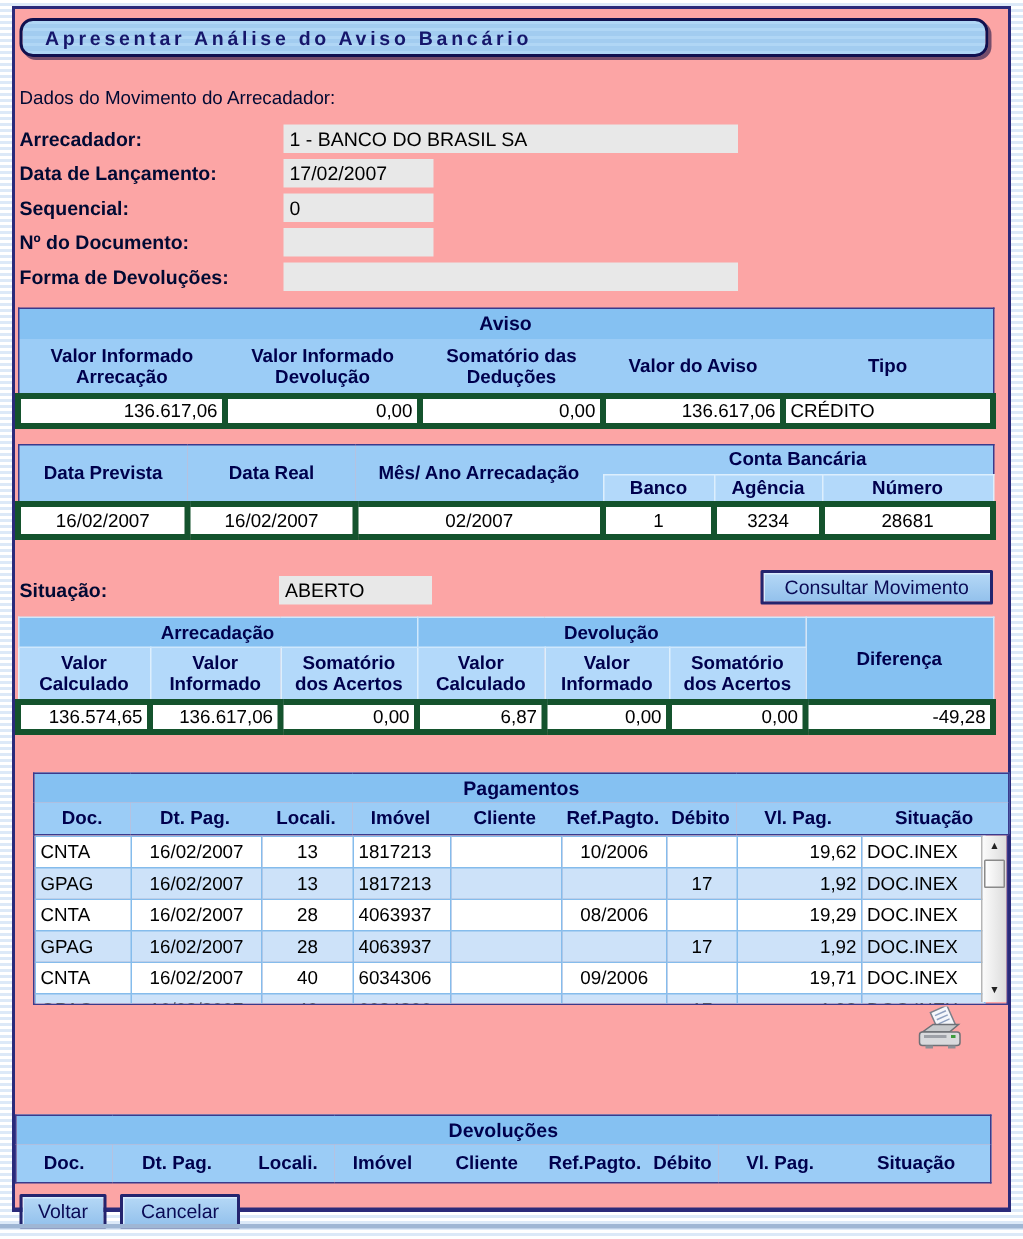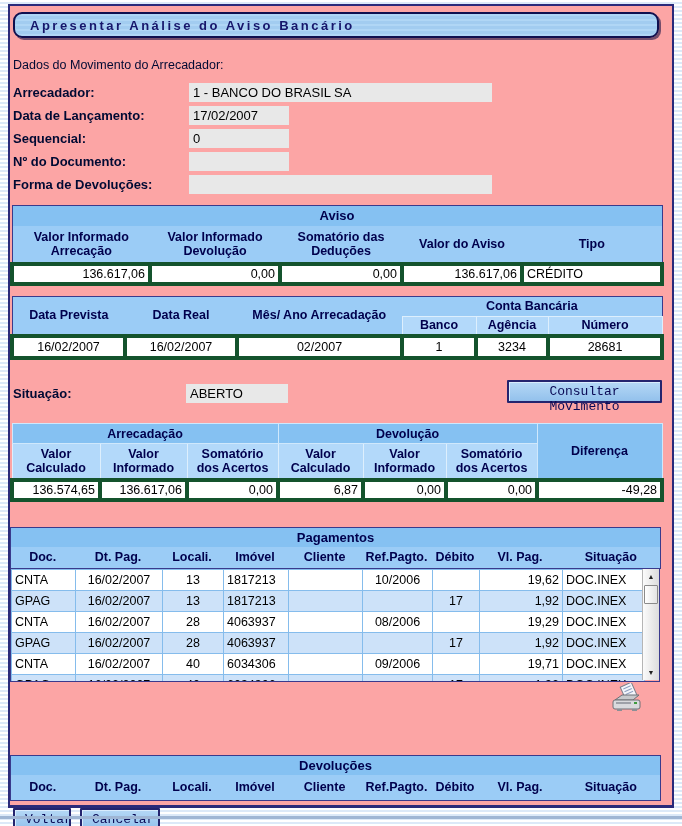--- a/index.html
+++ b/index.html
@@ -49,26 +49,26 @@
   td.val  { background: #ffffff; border: 4px solid #14532d; height: 20px; }
   td.num  { text-align: right; }
   td.ctr  { text-align: center; }
   
   .sit-row { margin-top: 22px; display: flex; align-items: center; padding-left: 3px; height: 23px; position: relative; }
   .sit-row .lbl { width: 173px; font-size: 13px; font-weight: bold; color: #000a33; }
   .btn {
     background: linear-gradient(180deg,#b5d8f6,#93c1ec);
     border: 2px solid #24246e; border-radius: 1px;
     box-shadow: inset 1px 1px 0 #d8ecfd;
-    color: #0a0a55; font-size: 13px; font-family: Liberation Mono, monospace;
+    color: #0a0a55; font-size: 13px; font-family: Liberation Sans, sans-serif;
     padding: 2px 10px; height: 23px; cursor: pointer;
   }
   .consultar { position: absolute; right: 10px; top: -2px; width: 155px; }
   
-  .pay-wrap { position: relative; width: 650px; }
+  .pay-wrap { position: relative; width: 650px; margin-left: 12px; }
   .pay-scroll { height: 113px; overflow: hidden; position: relative; border: 1px solid #3a3a8c; border-top: none; }
   .pay-scroll table { width: 633px; }
   .pay-scroll td { height: 21px; border: 1px solid #85bcec; font-size: 12.5px; }
   tr.odd td { background: #ffffff; }
   tr.even td { background: #cde2f9; }
   
   .sbar {
     position: absolute; top: 0; right: 0; width: 17px; height: 111px;
     background: linear-gradient(90deg,#fbfbfb,#dcdcdc);
     border-left: 1px solid #b5b5b5;
@@ -181,21 +181,21 @@
     </tr>
   </tbody>
     </table>
 
   <div class="sit-row">
     <span class="lbl">Situação:</span>
     <span class="fld small" style="width:102px">ABERTO</span>
     <button class="btn consultar">Consultar Movimento</button>
   </div>
 
-  <table class="tbl" style="margin-top:18px">
+  <table class="tbl" style="margin-top:6px">
     <colgroup>
         <col style="width:88px">
         <col style="width:87px">
         <col style="width:91px">
         <col style="width:85px">
         <col style="width:83px">
         <col style="width:91px">
         <col style="width:125px">
       </colgroup>
     <tbody>

